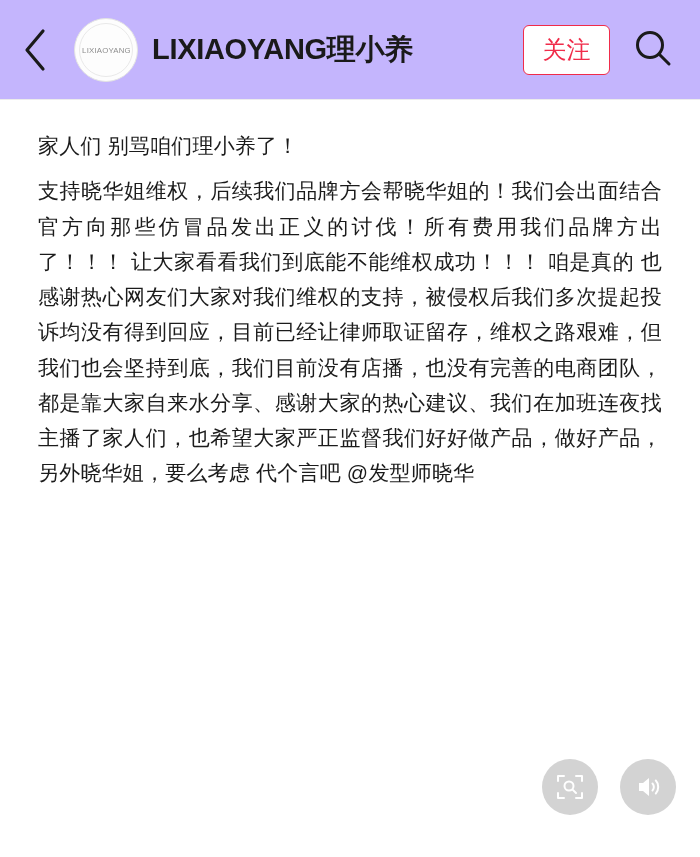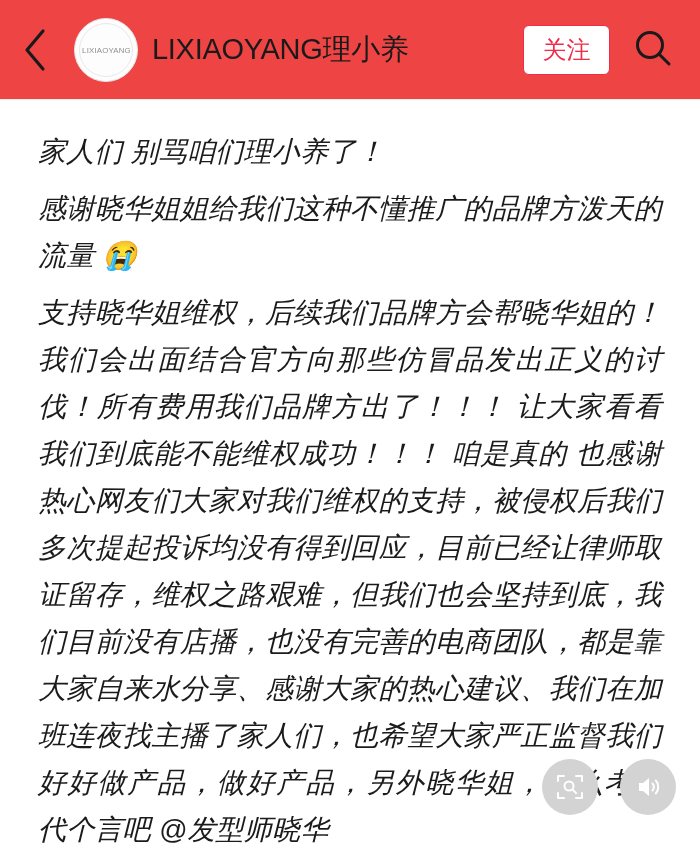--- a/index.html
+++ b/index.html
@@ -17,21 +17,21 @@
   }
 
   
   .header {
     height: 100px;
     box-sizing: border-box;
     display: flex;
     align-items: center;
     padding: 0 26px 0 22px;
     border-bottom: 1px solid #ececec;
-    background: #ef4444;
+    background: #c4b5fd;
   }
   .back-btn {
     width: 44px;
     height: 48px;
     flex: 0 0 auto;
     display: flex;
     align-items: center;
     justify-content: flex-start;
     cursor: pointer;
   }
@@ -62,21 +62,21 @@
     letter-spacing: 0.2px;
     color: #8d8d8d;
     transform: scale(0.92);
     white-space: nowrap;
   }
 
   .account-name {
     flex: 1 1 auto;
     margin-left: 14px;
     font-size: 29px;
-    font-weight: 400;
+    font-weight: 700;
     color: #1a1a1a;
     letter-spacing: -0.3px;
     white-space: nowrap;
     overflow: hidden;
     line-height: 1;
   }
 
   .follow-btn {
     flex: 0 0 auto;
     width: 87px;
@@ -104,27 +104,26 @@
     cursor: pointer;
   }
 
   
   .article {
     padding: 28px 38px 0 38px;
     box-sizing: border-box;
   }
   .article p {
     margin: 0;
-    font-size: 28px;
+    font-size: 21px;
     line-height: 1.68;
     color: #1b1b1b;
     letter-spacing: 0.2px;
     text-align: justify;
     text-justify: inter-ideograph;
-    font-style: italic;
   }
   .para-block {
     margin-bottom: 10px;
   }
 
   
   .float-btns {
     position: absolute;
     right: 24px;
     bottom: 42px;
@@ -173,23 +172,20 @@
         <path d="M26.5 26.5 L36 36" stroke="#1a1a1a" stroke-width="3" stroke-linecap="round"></path>
       </svg>
     </span>
   </div>
 
 </div>
 
 <div class="article">
   <div class="para-block">
     <p>家人们 别骂咱们理小养了！</p>
-  </div>
-  <div class="para-block">
-    <p>感谢晓华姐姐给我们这种不懂推广的品牌方泼天的流量 😭</p>
   </div>
   <div class="para-block">
     <p>支持晓华姐维权，后续我们品牌方会帮晓华姐的！我们会出面结合官方向那些仿冒品发出正义的讨伐！所有费用我们品牌方出了！！！ 让大家看看我们到底能不能维权成功！！！ 咱是真的 也感谢热心网友们大家对我们维权的支持，被侵权后我们多次提起投诉均没有得到回应，目前已经让律师取证留存，维权之路艰难，但我们也会坚持到底，我们目前没有店播，也没有完善的电商团队，都是靠大家自来水分享、感谢大家的热心建议、我们在加班连夜找主播了家人们，也希望大家严正监督我们好好做产品，做好产品，另外晓华姐，要么考虑 代个言吧 @发型师晓华</p>
   </div>
 </div>
 
 <div class="float-btns">
 
   <div class="float-btn">
     <span>

